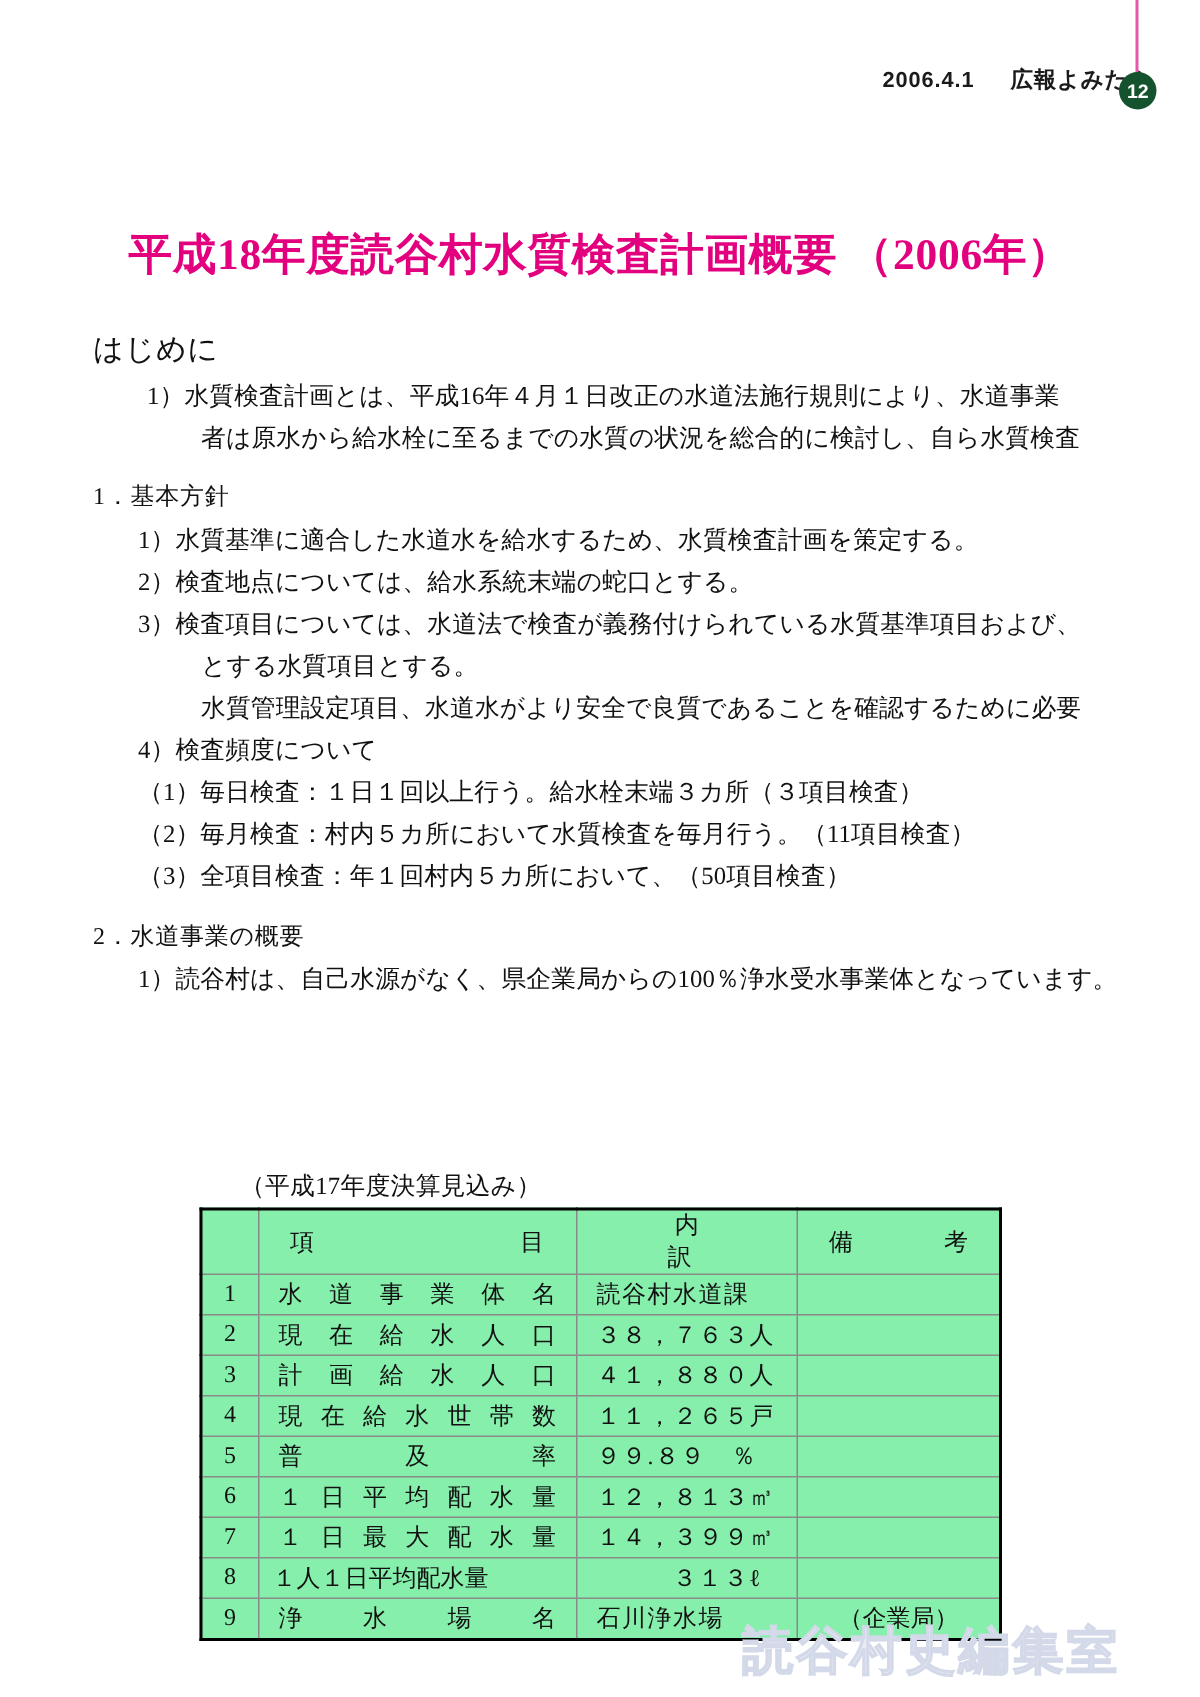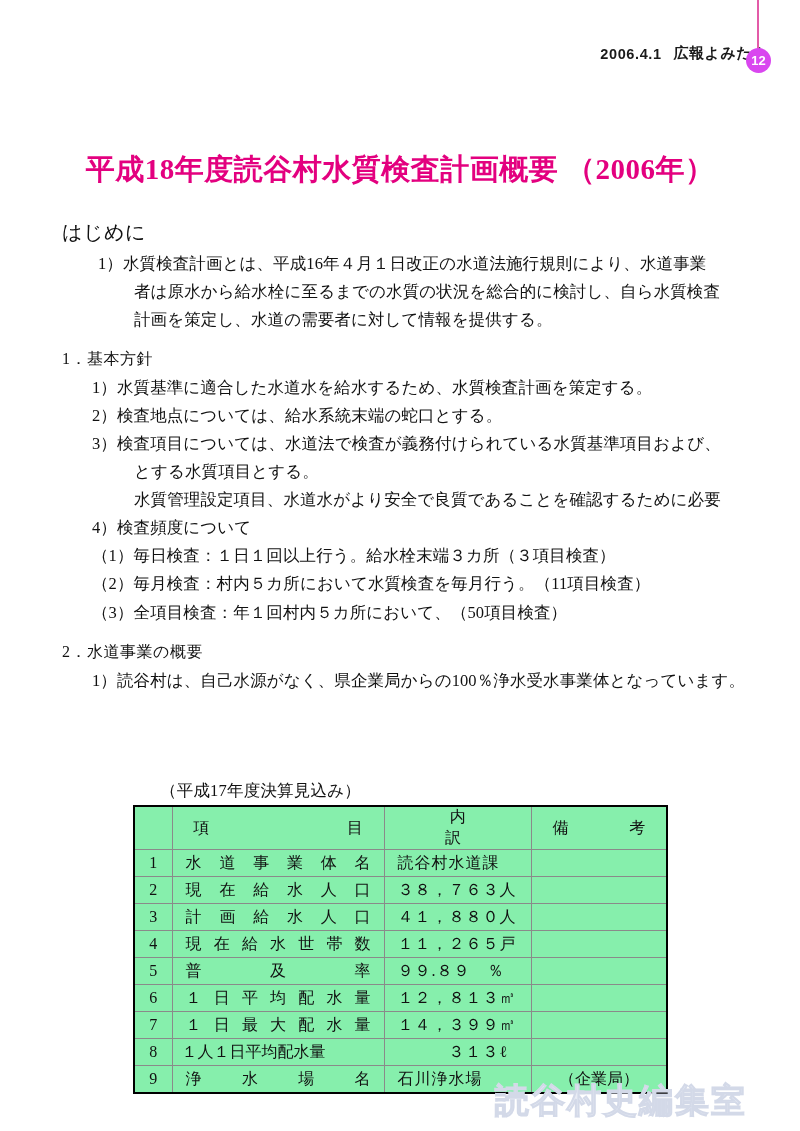--- a/index.html
+++ b/index.html
@@ -16,21 +16,21 @@
     color: #111111;
   }
 
   
   .page-header {
     position: absolute;
     top: 44px;
     right: 32px;
     display: flex;
     align-items: center;
-    gap: 6px;
+    gap: 18px;
     white-space: nowrap;
   }
   .header-date {
     font-family: "Liberation Sans", sans-serif;
     font-size: 14.5px;
     font-weight: bold;
     letter-spacing: 0.6px;
     color: #1a1a1a;
   }
   .header-title {
@@ -41,21 +41,21 @@
     color: #1a1a1a;
     margin-left: 6px;
   }
   .page-badge {
     position: absolute;
     left: 746px;
     top: 48px;
     width: 25px;
     height: 25px;
     border-radius: 50%;
-    background: #d946ef;
+    background: #14532d;
     color: #ffffff;
     font-family: "Liberation Sans", sans-serif;
     font-size: 13px;
     font-weight: bold;
     display: flex;
     align-items: center;
     justify-content: center;
     line-height: 1;
     z-index: 3;
   }
@@ -197,21 +197,20 @@
 
 <div class="doc-title">平成18年度読谷村水質検査計画概要 （2006年）</div>
 
 <div class="content">
 
 
   <div class="heading-plain">はじめに</div>
   <ul class="list">
     <li class="li indent-1">1）水質検査計画とは、平成16年４月１日改正の水道法施行規則により、水道事業</li>
     <li class="li cont">者は原水から給水栓に至るまでの水質の状況を総合的に検討し、自ら水質検査</li>
-    <li class="li cont">計画を策定し、水道の需要者に対して情報を提供する。</li>
   </ul>
 
   <div class="heading-num">1．基本方針</div>
   <ul class="list">
     <li class="li indent-2">1）水質基準に適合した水道水を給水するため、水質検査計画を策定する。</li>
     <li class="li indent-2">2）検査地点については、給水系統末端の蛇口とする。</li>
     <li class="li indent-2">3）検査項目については、水道法で検査が義務付けられている水質基準項目および、</li>
     <li class="li cont">とする水質項目とする。</li>
     <li class="li cont">水質管理設定項目、水道水がより安全で良質であることを確認するために必要</li>
     <li class="li indent-2">4）検査頻度について</li>

